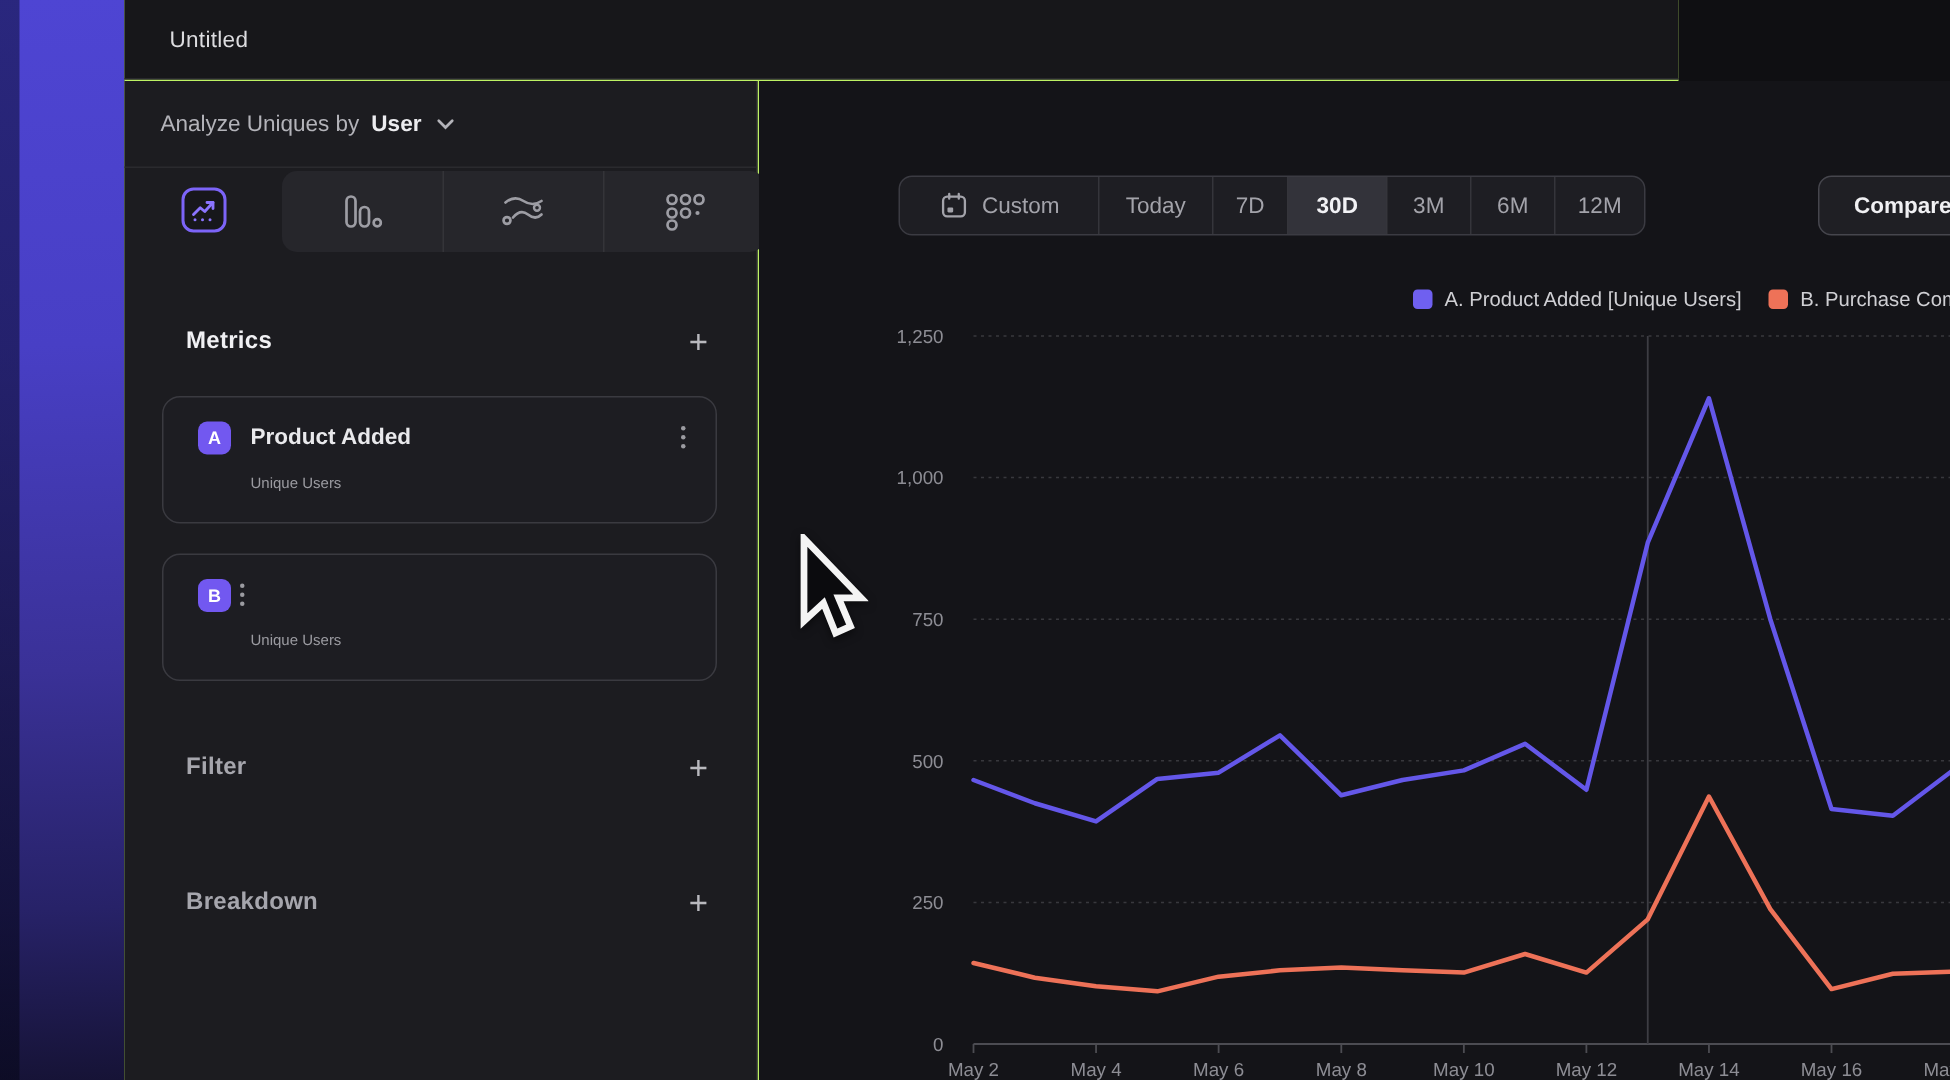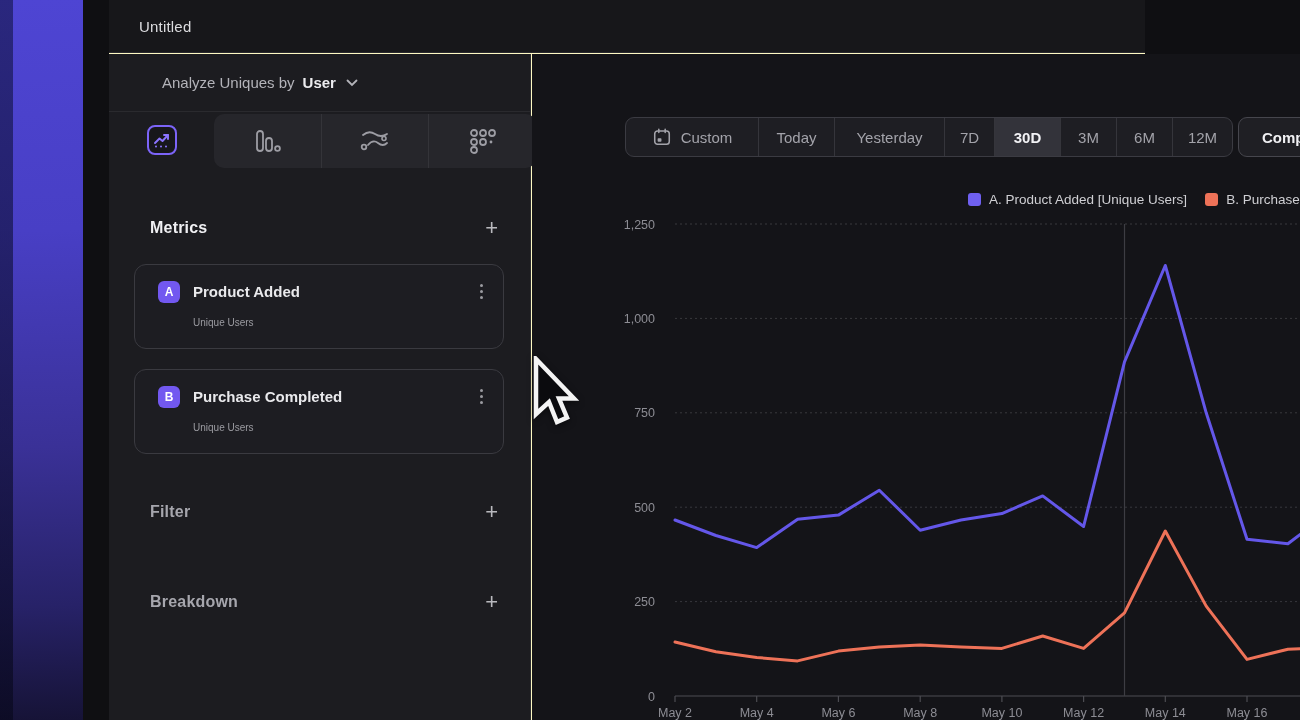--- a/index.html
+++ b/index.html
@@ -7,30 +7,30 @@
     font-family:"Liberation Sans", sans-serif; }
   .root { position:relative; width:1300px; height:720px; }
 
   
   .gradient-strip { position:absolute; left:0; top:0; width:83px; height:720px;
     background:linear-gradient(178deg,#4e45d3 0%,#483fc5 32%,#3a3197 62%,#272268 84%,#161336 100%); }
   .strip-edge { position:absolute; left:0; top:0; width:13px; height:100%;
     background:linear-gradient(180deg,rgba(12,14,56,.55),rgba(8,8,28,.65)); }
 
   
-  .app { position:absolute; left:83px; top:0; width:1036px; height:720px; background:#fef9c3;margin-left:26px; }
+  .app { position:absolute; left:83px; top:0; width:1036px; height:720px; background:#bef264; }
   .header { position:absolute; left:0; top:0; width:100%; height:53px; background:#17171a;
     border-bottom:1px solid #29292e; display:flex; align-items:center; padding-left:30px; }
   .title { color:#dcdcdf; font-size:15px; letter-spacing:.2px; }
 
   
   .sidebar { position:absolute; left:0; top:54px; width:422px; height:666px; background:#1c1c20;
     border-right:1px solid #2b2b30; }
   .analyze-row { position:absolute; left:0; top:0; width:100%; height:58px;
-    border-bottom:1px solid #2a2a2e; display:flex; align-items:center; padding-left:53px; gap:8px; }
+    border-bottom:1px solid #2a2a2e; display:flex; align-items:center; padding-left:24px; gap:8px; }
   .analyze-label { color:#b3b3b9; font-size:15px; }
   .analyze-value { color:#ececef; font-size:15px; font-weight:700; }
   .chev { margin-left:2px; display:inline-flex; }
 
   .chart-tabs { position:absolute; left:0; top:59px; width:100%; height:56px; }
   .tab-first { position:absolute; left:0; top:0; width:105px; height:54px;
     display:flex; align-items:center; justify-content:center; }
   .icon-box { width:30px; height:30px; border:2px solid #7c64f8; border-radius:8px;
     display:flex; align-items:center; justify-content:center; background:#17171b; }
   .tab-group { position:absolute; left:105px; top:1px; right:-6px; height:54px; background:#26262b;
@@ -169,21 +169,20 @@
               <i></i>
               <i></i>
             </span>
         </div>
         <div class="metric-sub">Unique Users</div>
       </div>
 
       <div class="metric-card card-b">
         <div class="card-top">
           <span class="badge">B</span>
-          <span class="metric-name">Purchase Completed</span>
           <span class="kebab">
               <i></i>
               <i></i>
               <i></i>
             </span>
         </div>
         <div class="metric-sub">Unique Users</div>
       </div>
 
       <div class="section-row filter-row">
@@ -204,21 +203,20 @@
         <div class="segmented">
           <div class="seg w-custom">
             <svg width="20" height="20" viewBox="0 0 22 22">
               <rect x="3" y="4.5" width="16" height="14.5" rx="3" fill="none" stroke="#a3a3aa" stroke-width="1.7"></rect>
               <path d="M7.5 2.5 V6 M14.5 2.5 V6" stroke="#a3a3aa" stroke-width="1.7" stroke-linecap="round"></path>
               <rect x="6.2" y="12.5" width="4.2" height="3.6" rx="0.8" fill="#a3a3aa"></rect>
             </svg>
             <span>Custom</span>
           </div>
           <div class="seg w-today">Today</div>
-          <div class="seg w-yest">Yesterday</div>
           <div class="seg w-7d">7D</div>
           <div class="seg w-30d selected">30D</div>
           <div class="seg w-3m">3M</div>
           <div class="seg w-6m">6M</div>
           <div class="seg w-12m">12M</div>
         </div>
       </div>
 
       <div class="compare-btn">Compare</div>
 

